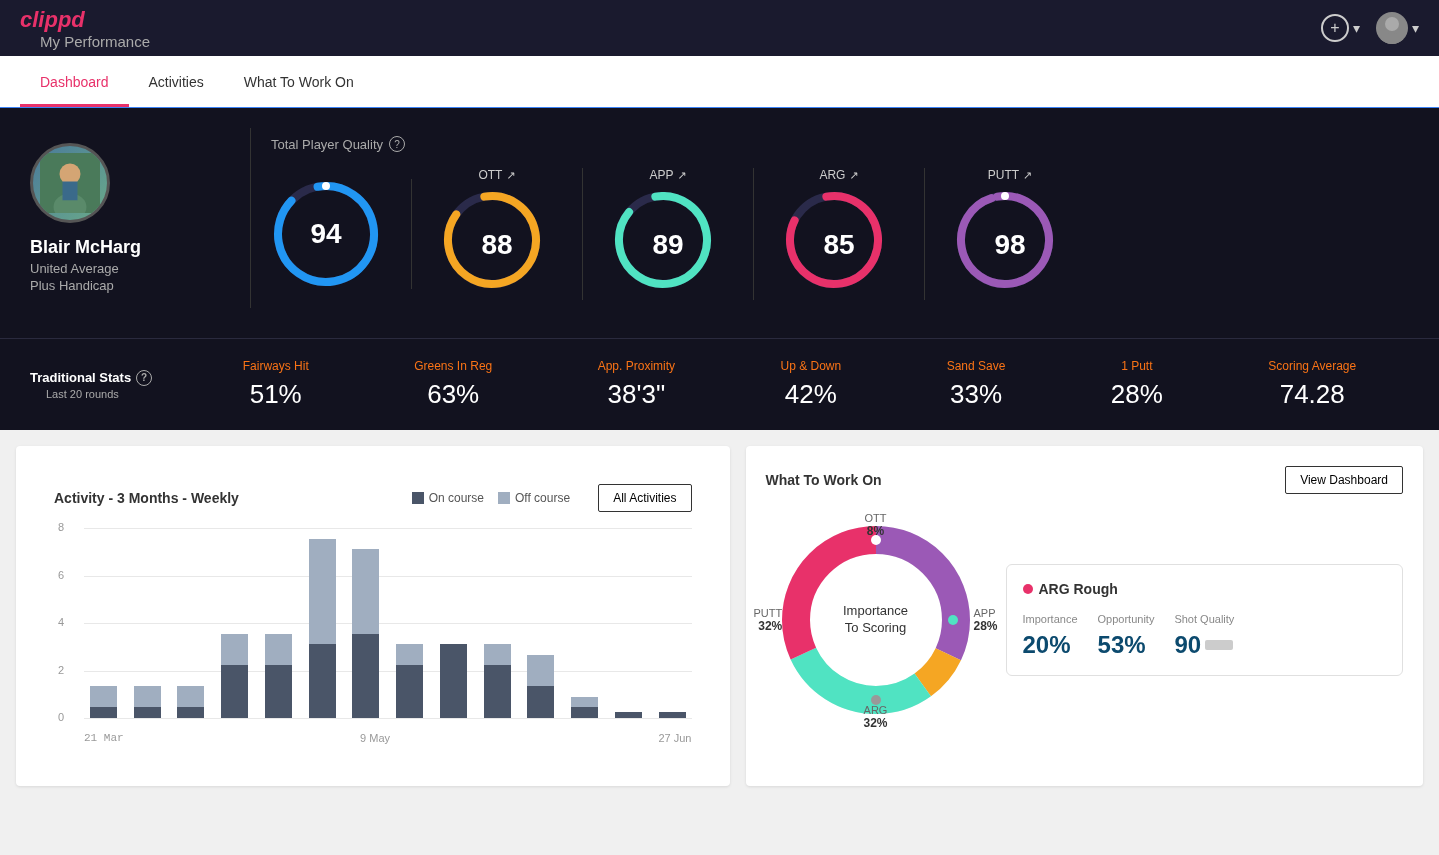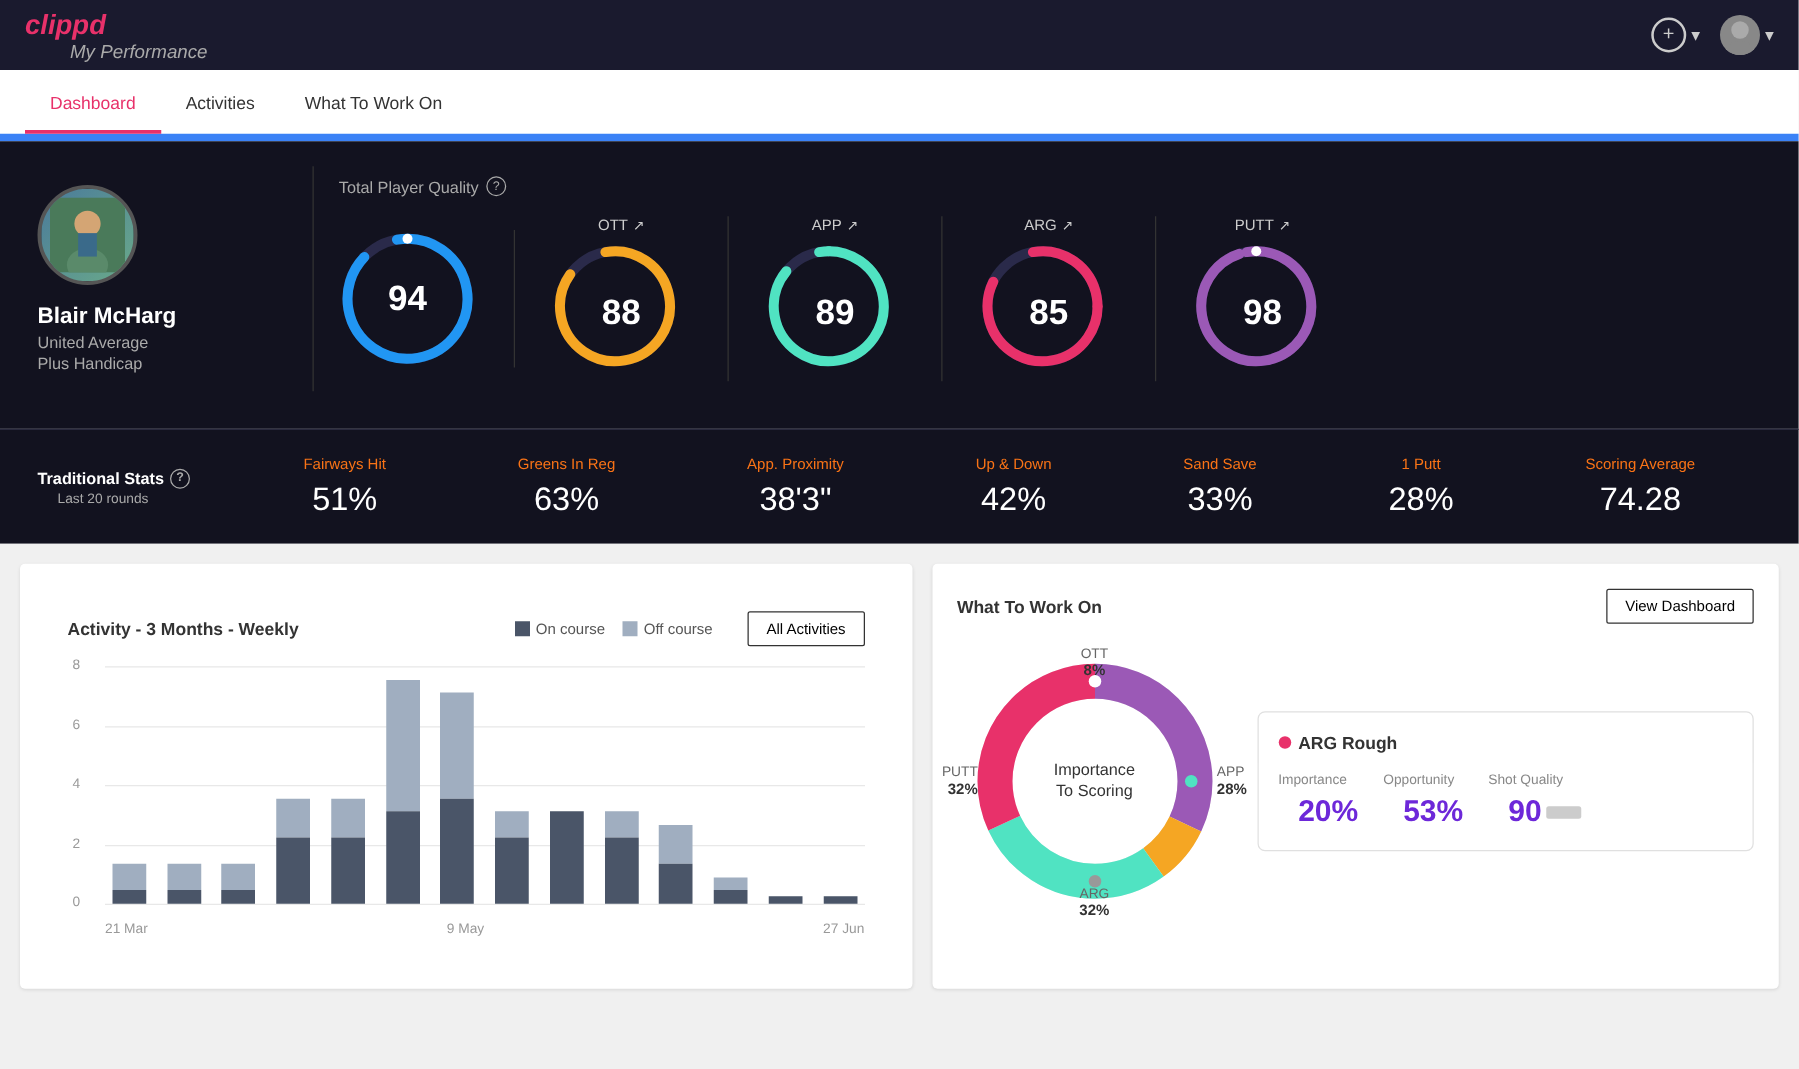--- a/index.html
+++ b/index.html
@@ -20,23 +20,22 @@
       flex-direction: column;
     }
     .logo-text {
       font-size: 22px;
       font-weight: 700;
       color: #e8316a;
       font-style: italic;
     }
     .header-title {
       color: #aaa;
-      margin-left: 36px;
+      margin-left: 20px;
       font-size: 15px;
-      font-style: italic;
     }
     .header-right {
       display: flex;
       align-items: center;
       gap: 16px;
     }
     .header-btn {
       background: none;
       border: none;
       color: #ccc;
@@ -59,21 +58,21 @@
       background: #888;
       overflow: hidden;
       display: flex; align-items: center; justify-content: center;
     }
 
     
     .nav-tabs {
       background: #fff;
       display: flex;
       padding: 0 20px;
-      border-bottom: 6px solid #3b82f6;
+      border-bottom: 1px solid #3b82f6;
     }
     .nav-tab {
       padding: 18px 20px 14px;
       font-size: 14px;
       color: #333;
       cursor: pointer;
       border-bottom: 3px solid transparent;
       font-weight: 500;
     }
     .nav-tab.active {
@@ -326,21 +325,21 @@
     .arg-dot {
       width: 10px; height: 10px;
       border-radius: 50%;
       background: #e8316a;
     }
     .arg-stats {
       display: flex;
       gap: 20px;
     }
     .arg-stat-label { font-size: 11px; color: #888; margin-bottom: 6px; }
-    .arg-stat-value { font-size: 24px; font-weight: 700; color: #6d28d9; margin-left: 16px; }
+    .arg-stat-value { font-size: 24px; font-weight: 700; color: #0c4a6e; }
   </style>
 </head>
 <body>
 
 <header class="header">
   <div class="header-logo">
     <span class="logo-text">clippd</span>
     <span class="header-title">My Performance</span>
   </div>
   <div class="header-right">
@@ -600,21 +599,21 @@
             <div style="width: 70%; height: 0%; background: rgb(160, 174, 192);"></div>
             <div style="width: 70%; height: 3.33333%; background: rgb(74, 85, 104);"></div>
           </div>
           <div style="flex: 1 1 0%; display: flex; flex-direction: column; align-items: center; justify-content: flex-end; height: 100%;">
             <div style="width: 70%; height: 0%; background: rgb(160, 174, 192);"></div>
             <div style="width: 70%; height: 3.33333%; background: rgb(74, 85, 104);"></div>
           </div>
         </div>
 
       <div style="position:absolute;bottom:4px;left:30px;right:0;display:flex;justify-content:space-between;">
-        <span style="font-size:11px;color:#999;">21 Mar</span>
+        <span style="font-size:11px;color:#999;font-family:Liberation Mono, monospace;">21 Mar</span>
         <span style="font-size:11px;color:#999;">9 May</span>
         <span style="font-size:11px;color:#999;margin-left:32px;">27 Jun</span>
       </div>
     </div>
   </div>
 
   <div class="workon-panel">
     <div class="workon-header">
       <div class="panel-title">What To Work On</div>
       <button class="view-dashboard-btn">View Dashboard</button>

